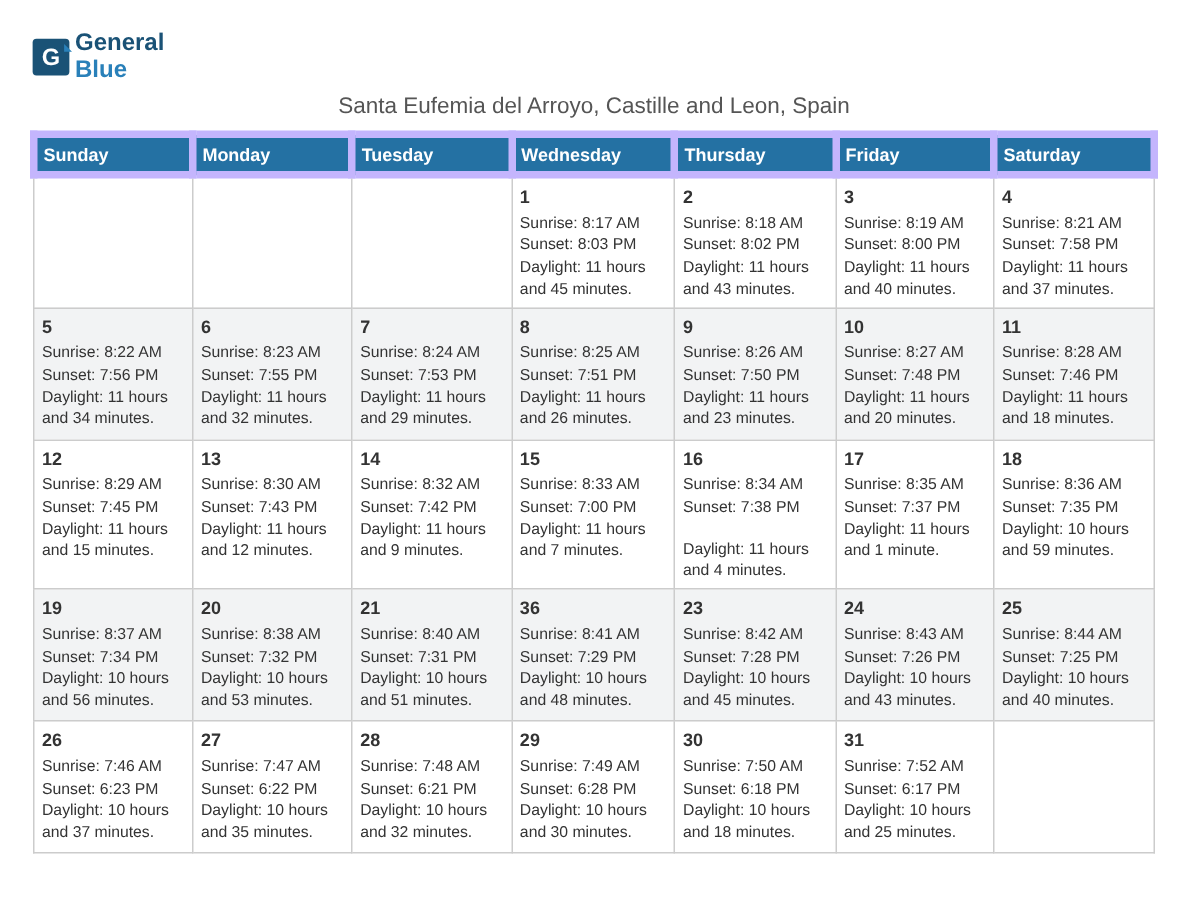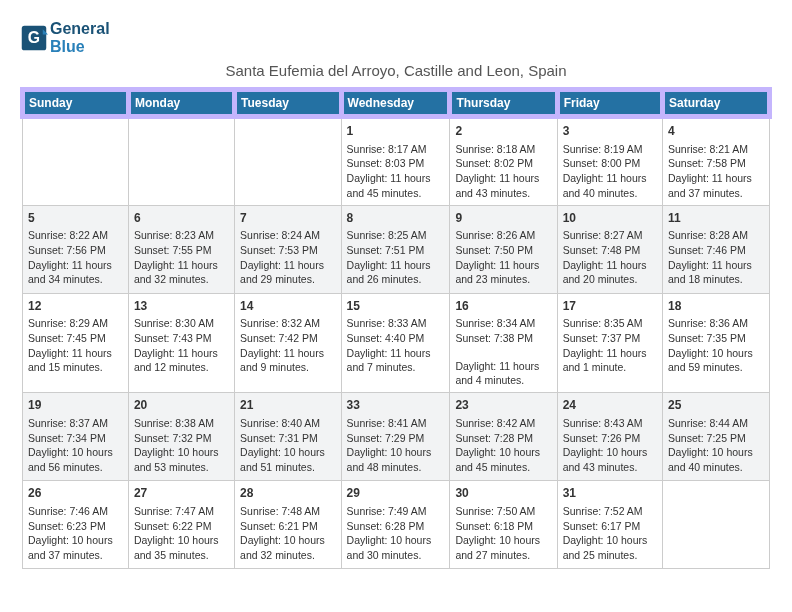--- a/index.html
+++ b/index.html
@@ -197,21 +197,21 @@
         </td>
         <td>
           <span class="day-number">14</span>
           <span style="display: block;">Sunrise: 8:32 AM</span>
           <span style="display: block;">Sunset: 7:42 PM</span>
           <span style="display: block;">Daylight: 11 hours and 9 minutes.</span>
         </td>
         <td>
           <span class="day-number">15</span>
           <span style="display: block;">Sunrise: 8:33 AM</span>
-          <span style="display: block;">Sunset: 4:40 PM</span>
+          <span style="display: block;">Sunset: 7:00 PM</span>
           <span style="display: block;">Daylight: 11 hours and 7 minutes.</span>
         </td>
         <td>
           <span class="day-number">16</span>
           <span style="display: block;">Sunrise: 8:34 AM</span>
           <span style="display: block;">Sunset: 7:38 PM</span>
           <span style="display: block; margin-top: 13px;">Daylight: 11 hours and 4 minutes.</span>
         </td>
         <td>
           <span class="day-number">17</span>
@@ -239,21 +239,21 @@
           <span style="display: block;">Sunset: 7:32 PM</span>
           <span style="display: block;">Daylight: 10 hours and 53 minutes.</span>
         </td>
         <td>
           <span class="day-number">21</span>
           <span style="display: block;">Sunrise: 8:40 AM</span>
           <span style="display: block;">Sunset: 7:31 PM</span>
           <span style="display: block;">Daylight: 10 hours and 51 minutes.</span>
         </td>
         <td>
-          <span class="day-number">33</span>
+          <span class="day-number">36</span>
           <span style="display: block;">Sunrise: 8:41 AM</span>
           <span style="display: block;">Sunset: 7:29 PM</span>
           <span style="display: block;">Daylight: 10 hours and 48 minutes.</span>
         </td>
         <td>
           <span class="day-number">23</span>
           <span style="display: block;">Sunrise: 8:42 AM</span>
           <span style="display: block;">Sunset: 7:28 PM</span>
           <span style="display: block;">Daylight: 10 hours and 45 minutes.</span>
         </td>
@@ -292,21 +292,21 @@
         <td>
           <span class="day-number">29</span>
           <span style="display: block;">Sunrise: 7:49 AM</span>
           <span style="display: block;">Sunset: 6:28 PM</span>
           <span style="display: block;">Daylight: 10 hours and 30 minutes.</span>
         </td>
         <td>
           <span class="day-number">30</span>
           <span style="display: block;">Sunrise: 7:50 AM</span>
           <span style="display: block;">Sunset: 6:18 PM</span>
-          <span style="display: block;">Daylight: 10 hours and 27 minutes.</span>
+          <span style="display: block;">Daylight: 10 hours and 18 minutes.</span>
         </td>
         <td>
           <span class="day-number">31</span>
           <span style="display: block;">Sunrise: 7:52 AM</span>
           <span style="display: block;">Sunset: 6:17 PM</span>
           <span style="display: block;">Daylight: 10 hours and 25 minutes.</span>
         </td>
         <td class="empty"></td>
       </tr>
     </tbody>

